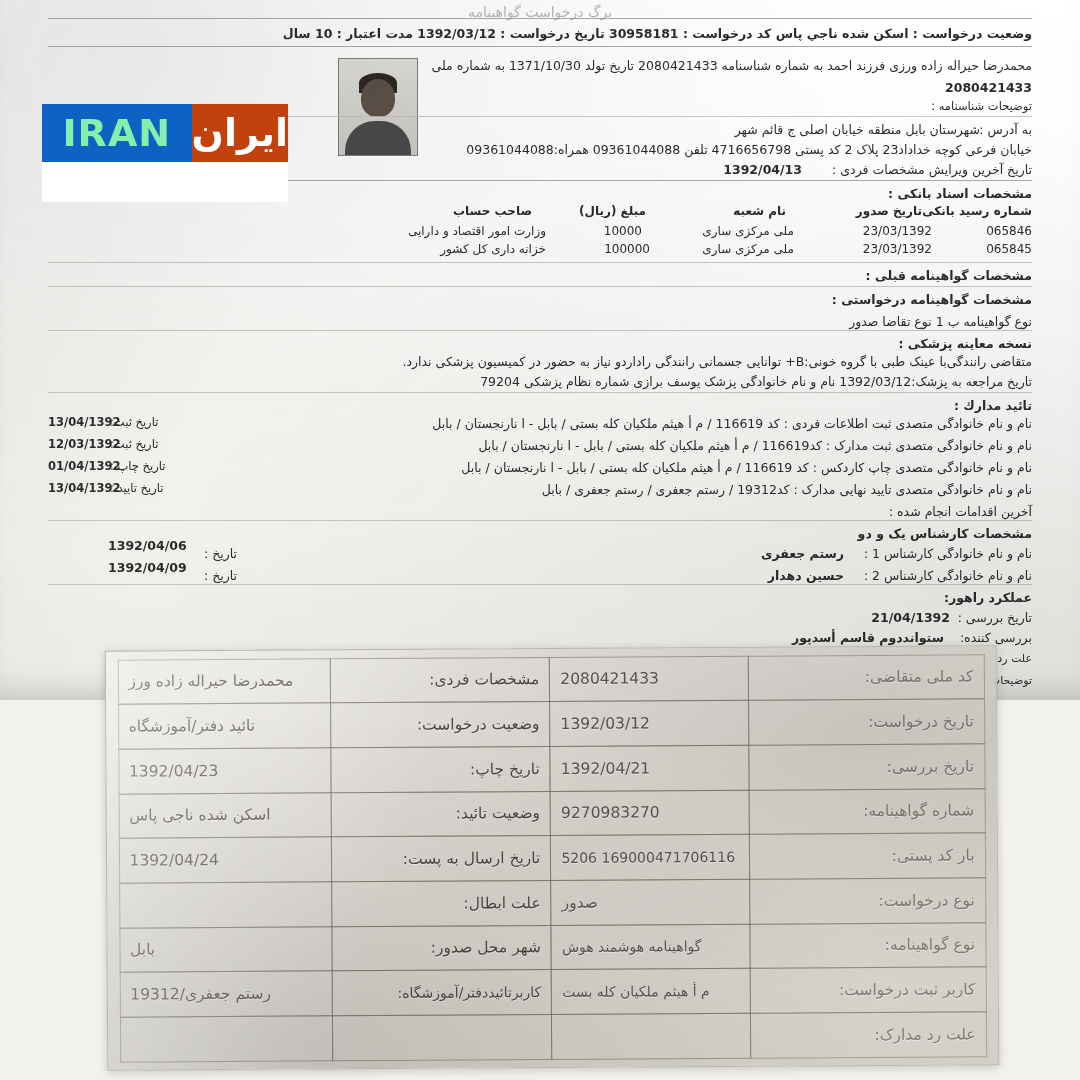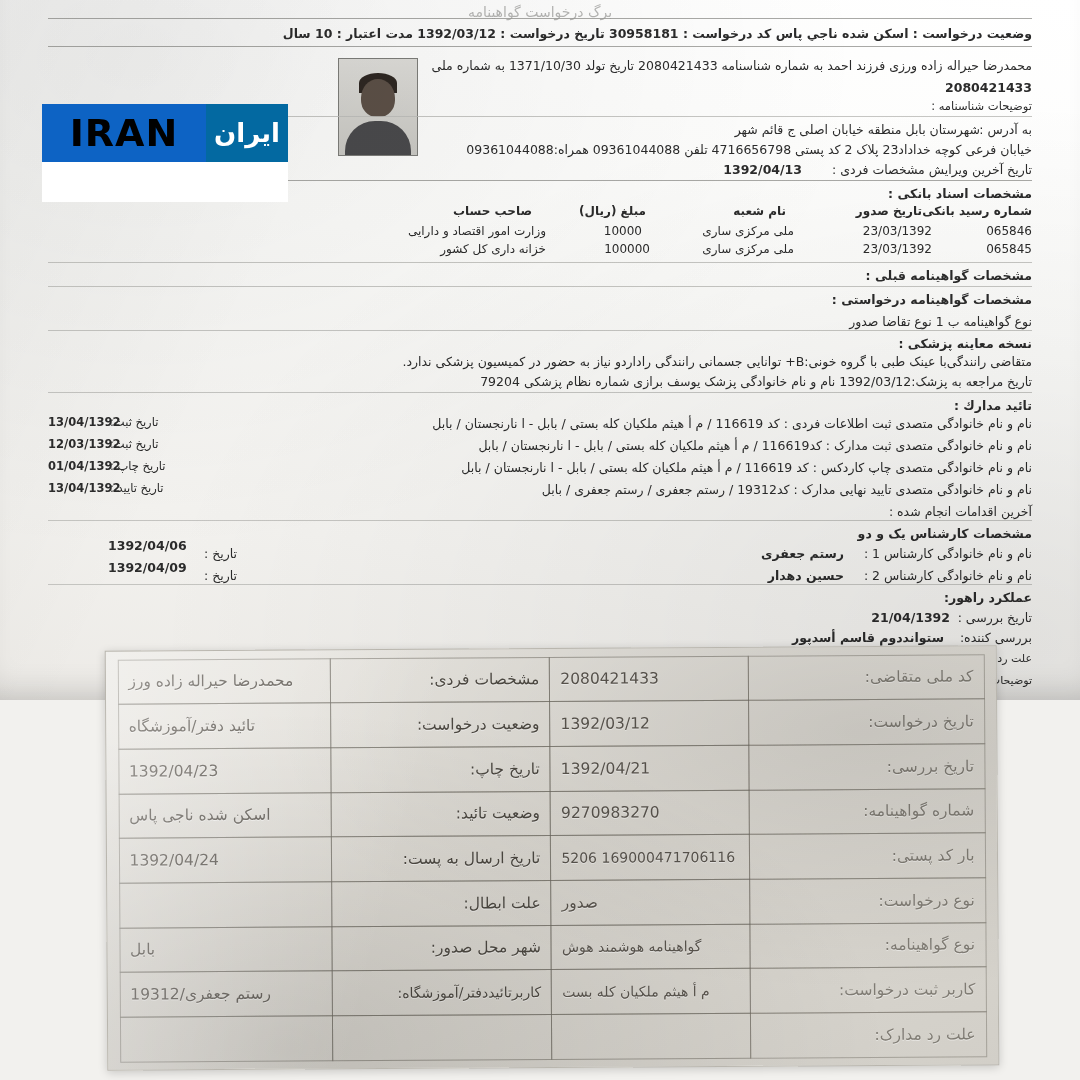--- a/index.html
+++ b/index.html
@@ -146,33 +146,33 @@
     height: 98px;
     background: #ffffff;
   }
   .logo-top {
     display: flex;
     height: 58px;
     width: 100%;
   }
   .logo-red {
     flex: 0 0 82px;
-    background: #0369a1;
+    background: #c2410c;
     color: #ffffff;
-    font-size: 26px;
+    font-size: 38px;
     font-weight: bold;
     display: flex;
     align-items: center;
     justify-content: center;
     letter-spacing: 0;
   }
   .logo-blue {
     flex: 1;
     background: #0d63c4;
-    color: #000000;
+    color: #86efac;
     font-size: 38px;
     font-weight: bold;
     display: flex;
     align-items: center;
     justify-content: center;
     letter-spacing: 1px;
   }
   .logo-bottom {
     height: 40px;
     background: #ffffff;

